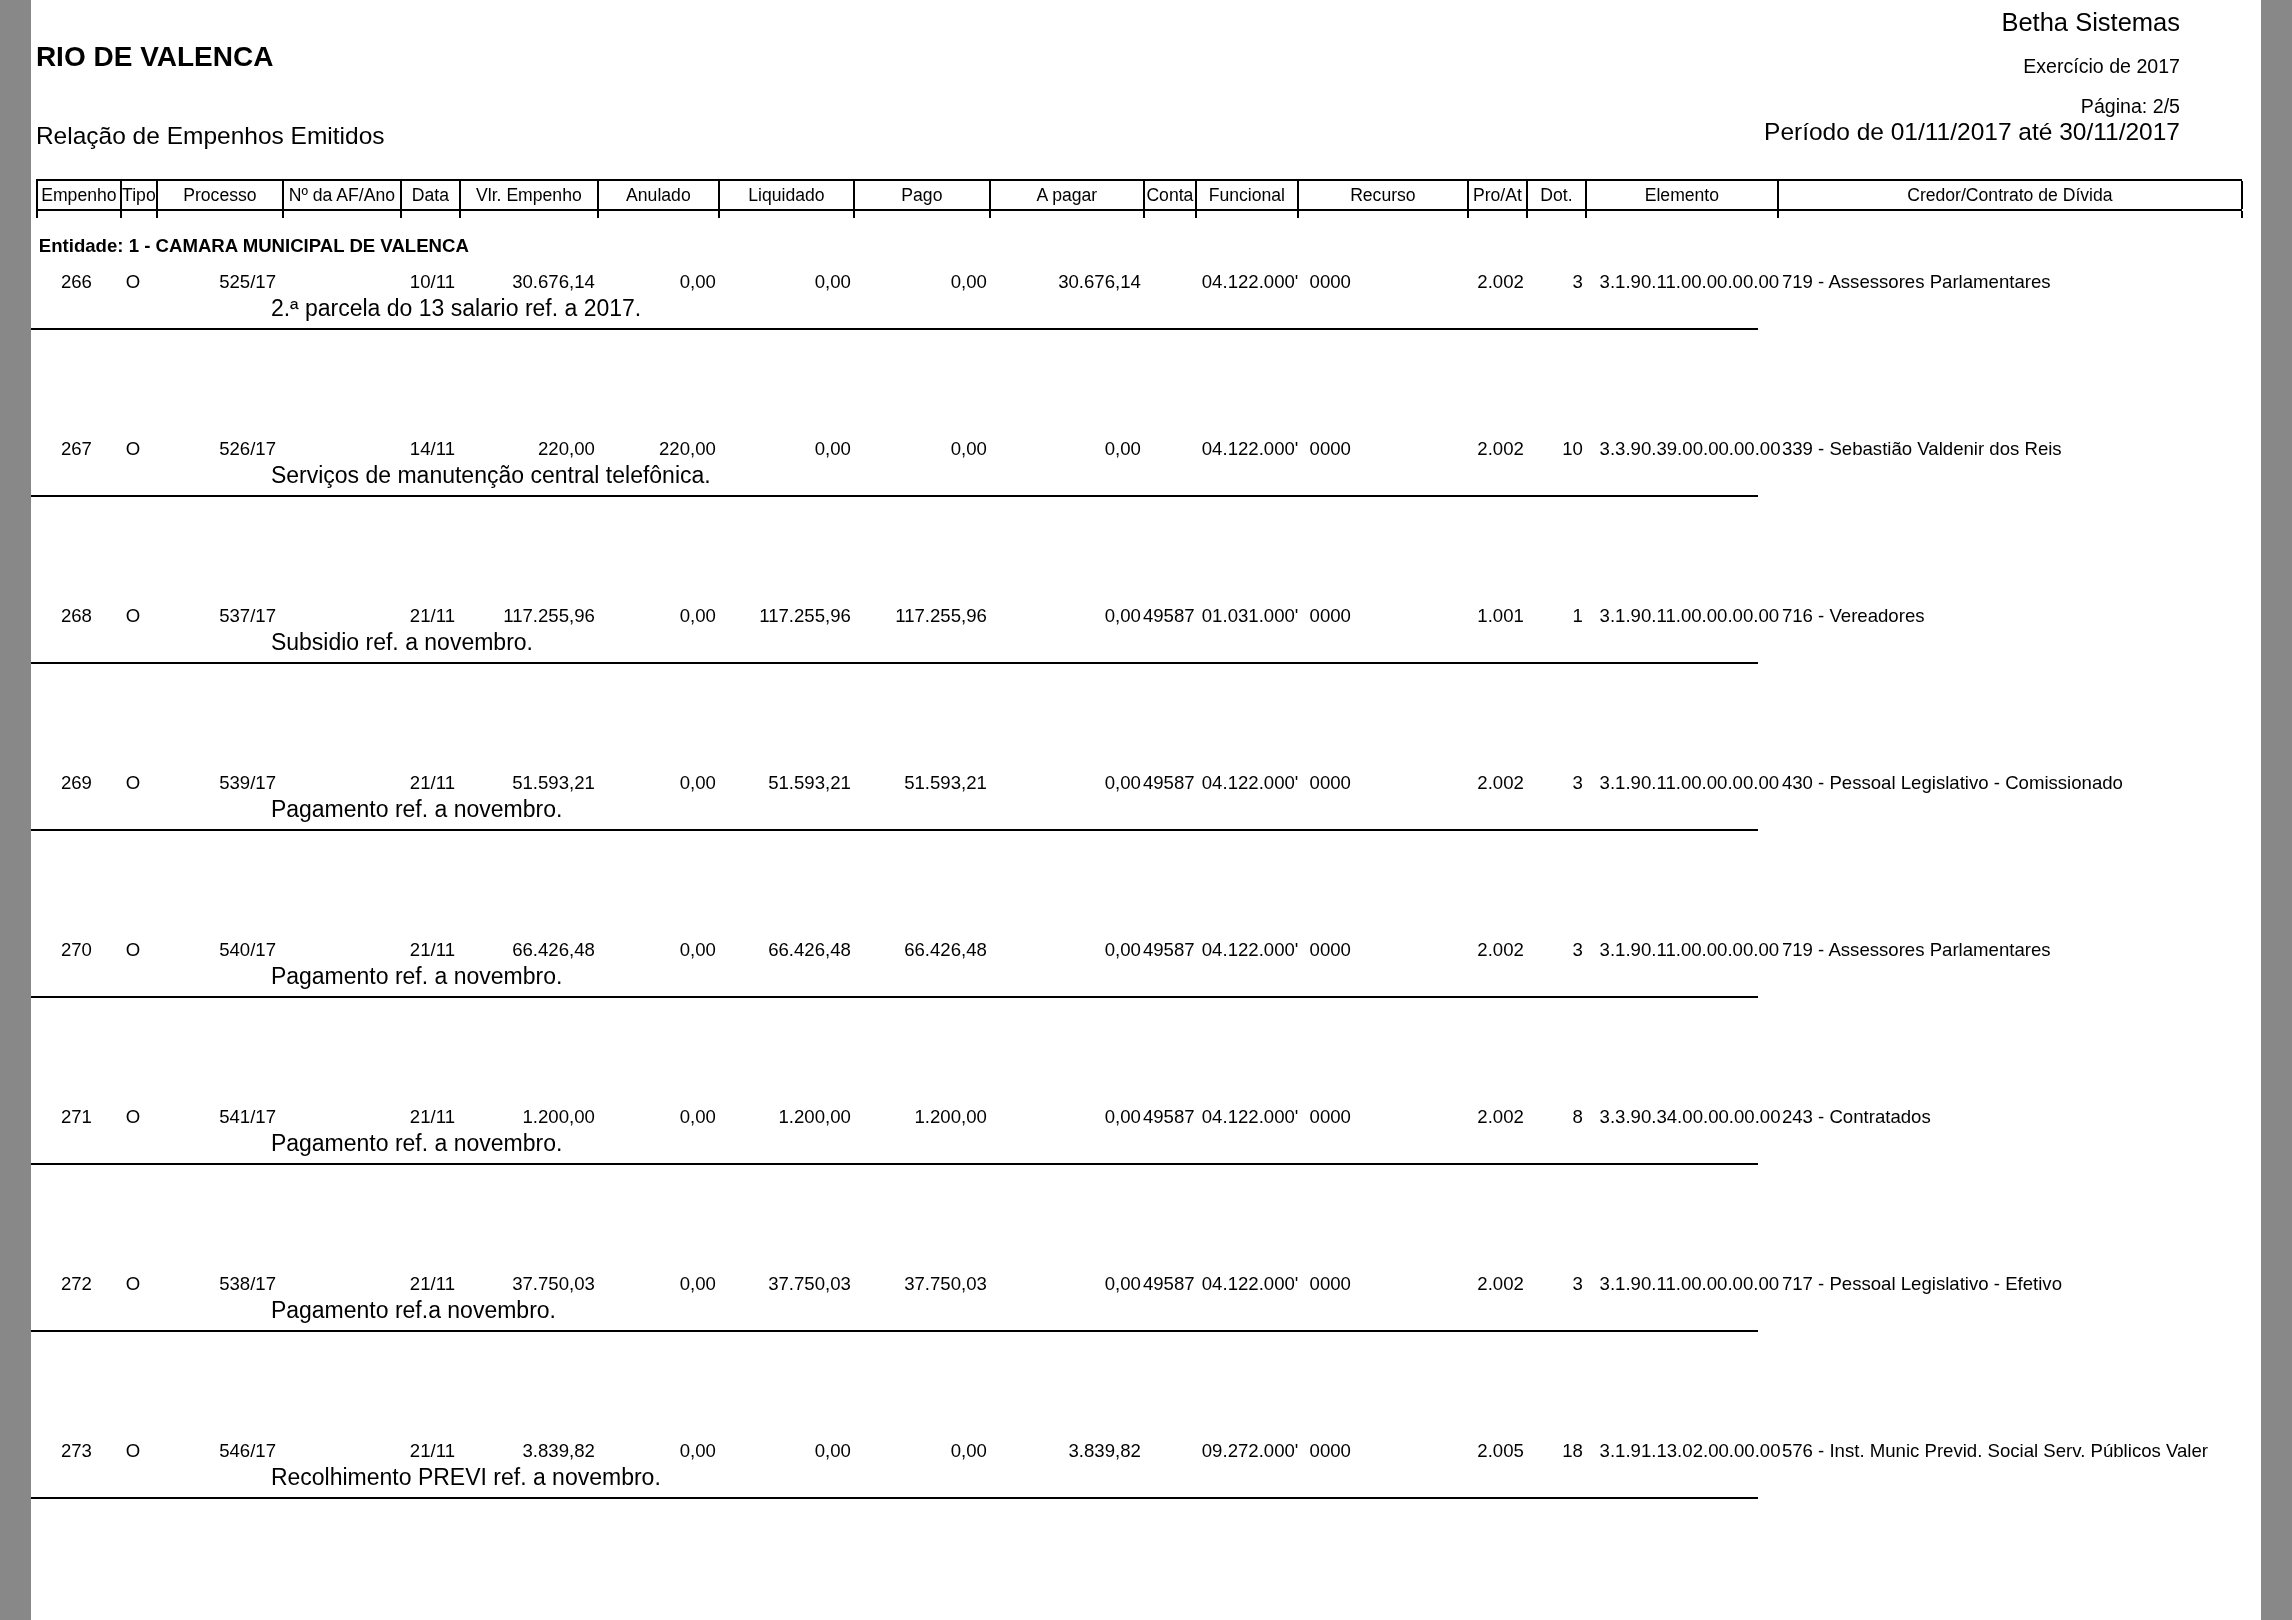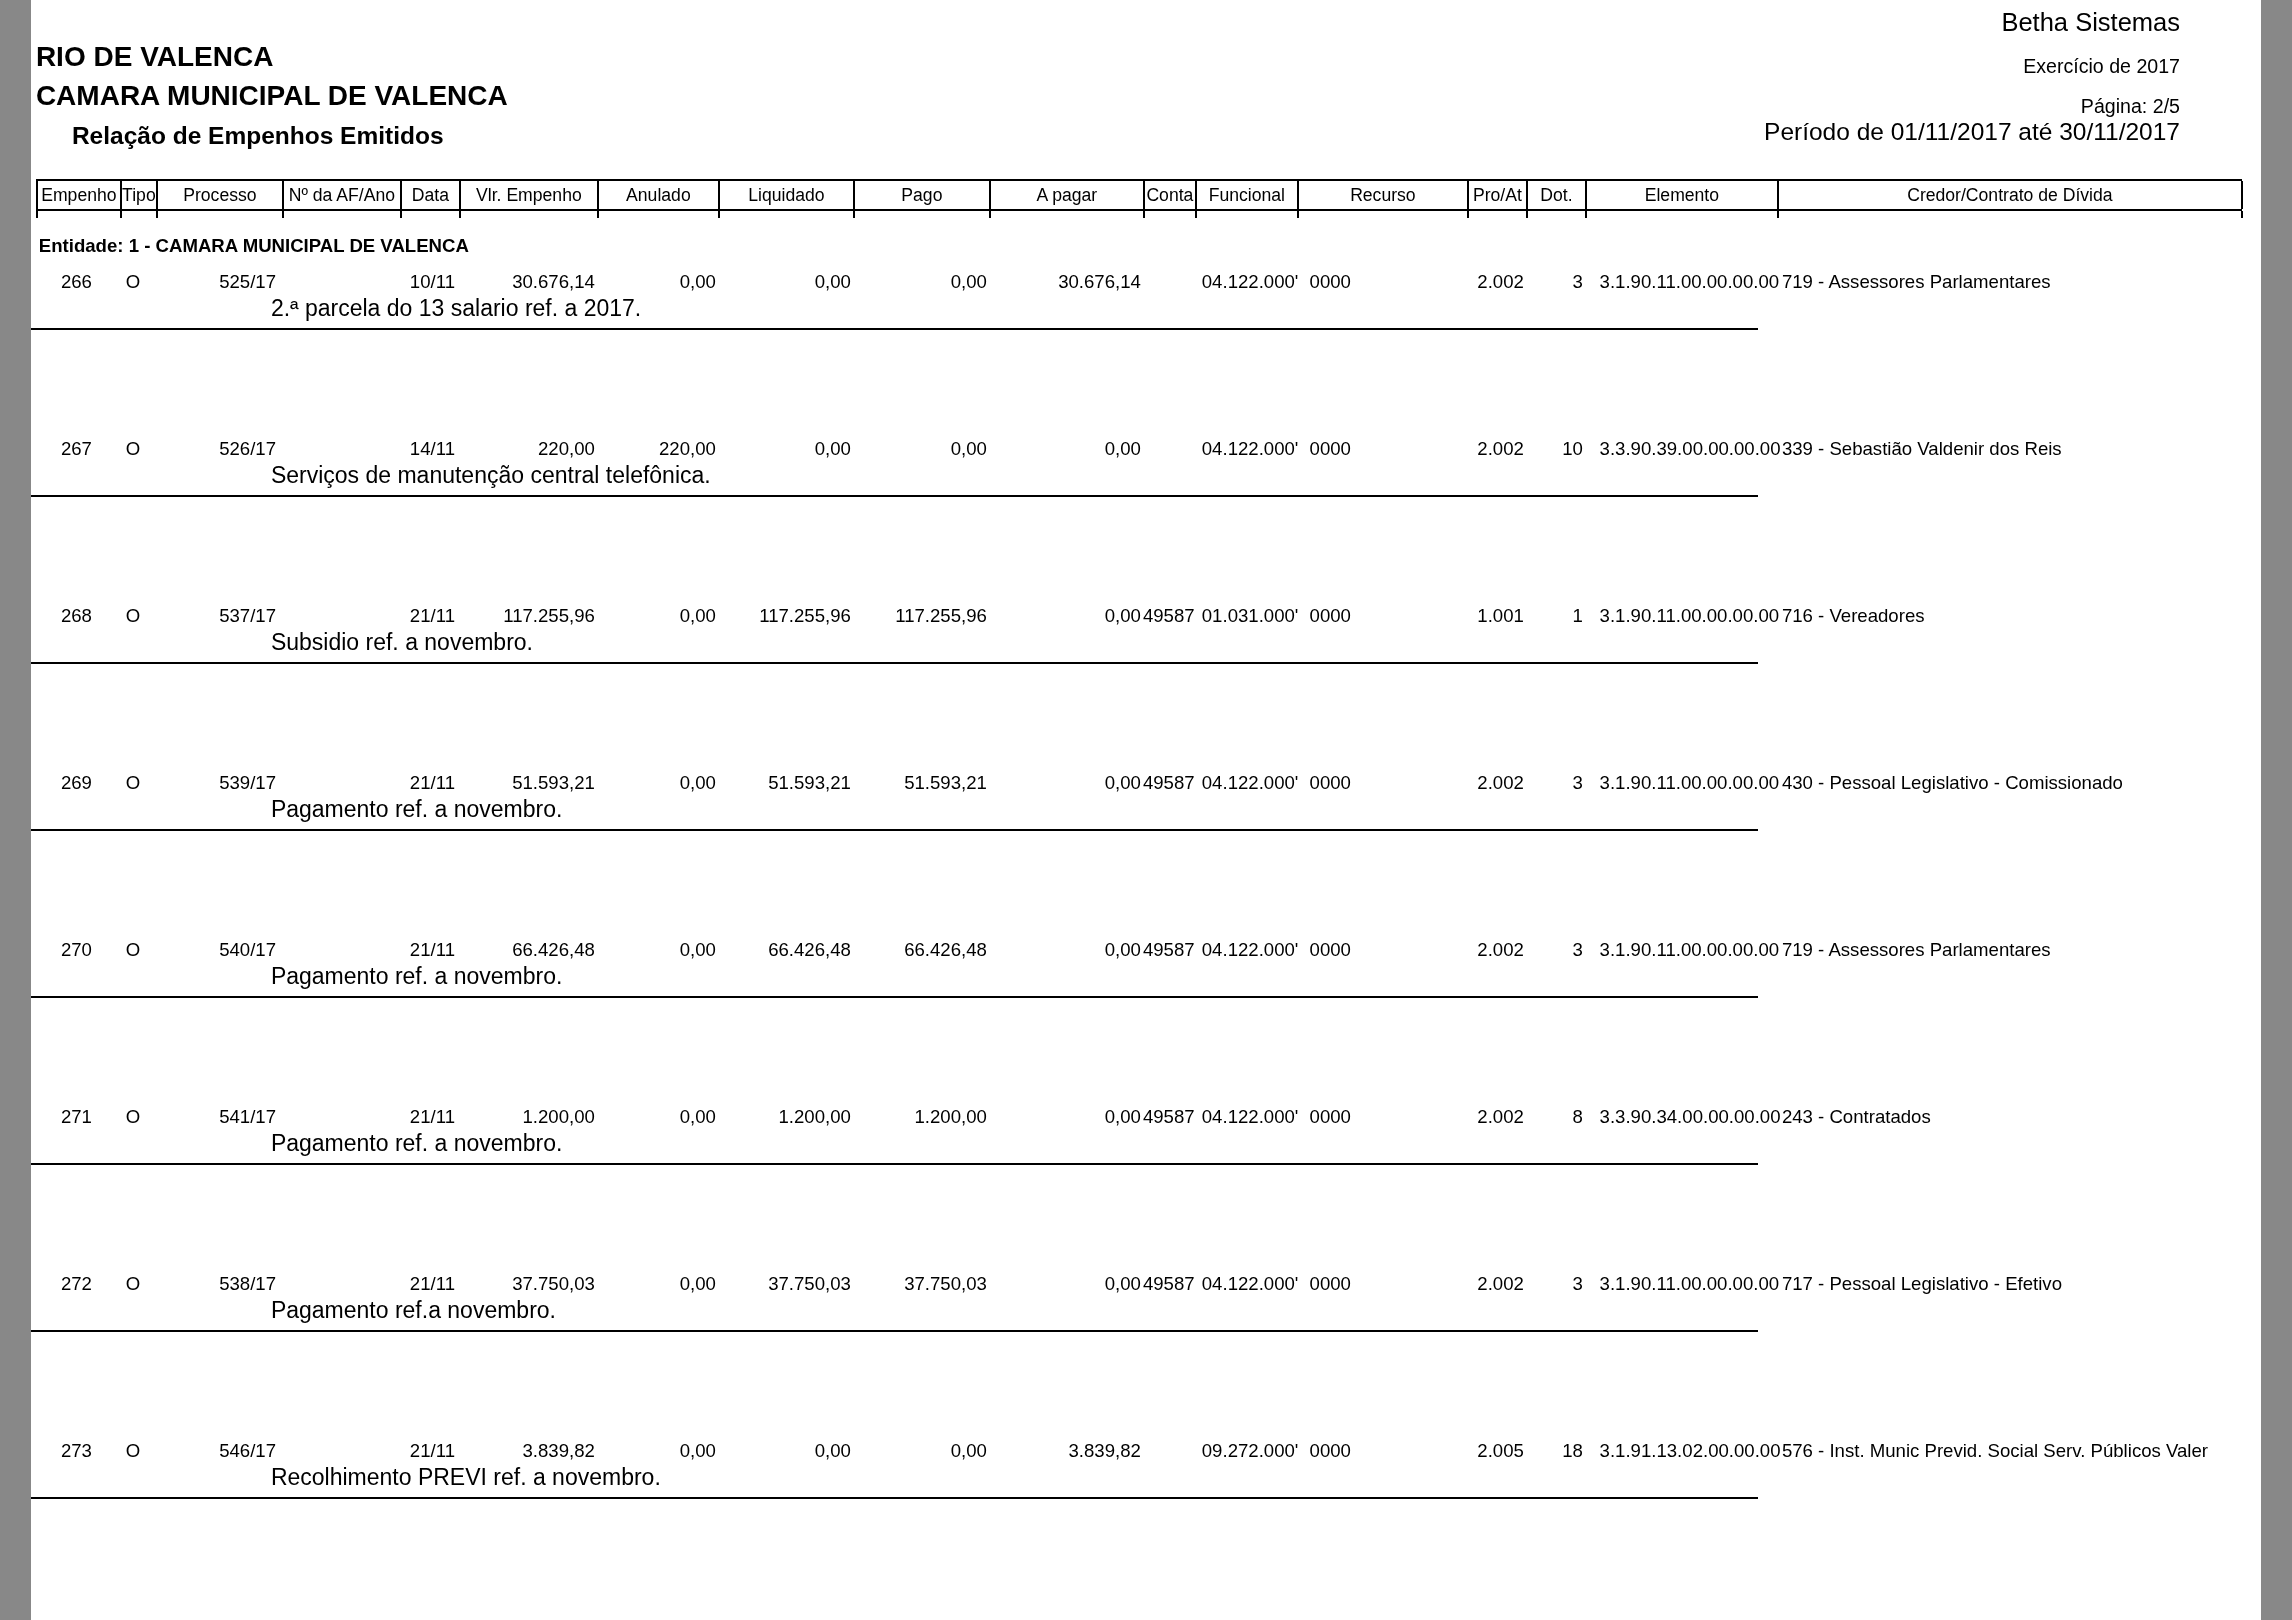--- a/index.html
+++ b/index.html
@@ -8,21 +8,21 @@
     position:relative;
     width:2230px; height:1620px;
     background:#ffffff;
     color:#000000;
     font-family:"Liberation Sans","DejaVu Sans",sans-serif;
     overflow:hidden;
     margin:0 auto;
   }
   
   .top-left-title   { position:absolute; left:4.9px;  font-weight:bold; font-size:28px; white-space:nowrap; }
-  .top-left-sub     { position:absolute; left:4.9px;  font-weight:bold; font-size:24.5px; white-space:nowrap;margin-left:36px; }
+  .top-left-sub     { position:absolute; left:4.9px;  font-weight:normal; font-size:24.5px; white-space:nowrap; }
   .top-right        { position:absolute; right:81px; text-align:right; white-space:nowrap; }
   .t-vendor   { top:7.8px;   font-size:25.5px; }
   .t-state    { top:41px; }
   .t-exer     { top:55px;  font-size:19.6px; }
   .t-entity   { top:80px; }
   .t-page     { top:95px;  font-size:19.6px; }
   .t-report   { top:122px; }
   .t-period   { top:118px; font-size:24.5px; }
 
   
@@ -85,21 +85,20 @@
   }
 </style>
 </head>
 <body>
 
 <div class="page">
 
   <div class="top-right t-vendor">Betha Sistemas</div>
   <div class="top-left-title t-state">RIO DE VALENCA</div>
   <div class="top-right t-exer">Exercício de 2017</div>
-  <div class="top-left-title t-entity">CAMARA MUNICIPAL DE VALENCA</div>
   <div class="top-right t-page">Página: 2/5</div>
   <div class="top-left-sub t-report">Relação de Empenhos Emitidos</div>
   <div class="top-right t-period">Período de 01/11/2017 até 30/11/2017</div>
 
   <div class="hdr-wrap">
     <div class="hdr-grid grid17">
       <div class="hdr-cell">Empenho</div>
       <div class="hdr-cell">Tipo</div>
       <div class="hdr-cell">Processo</div>
       <div class="hdr-cell">Nº da AF/Ano</div>

